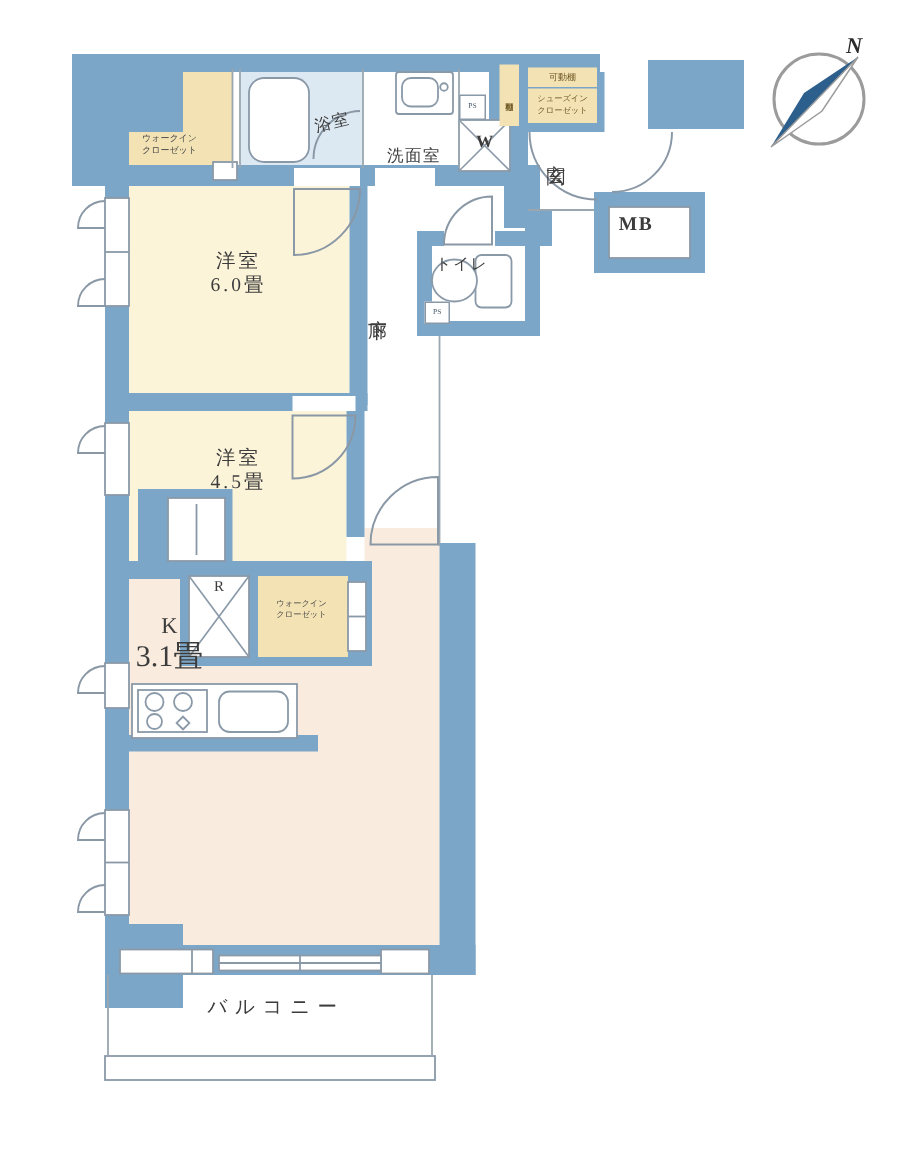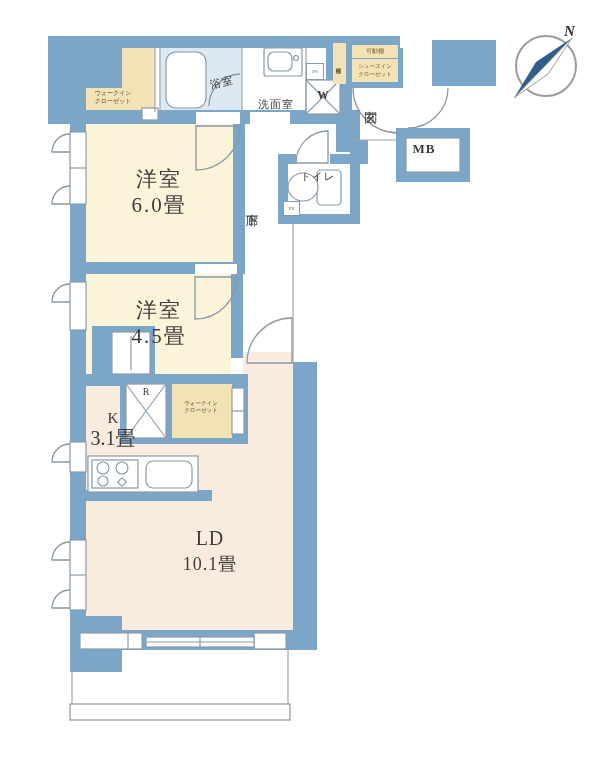--- a/index.html
+++ b/index.html
@@ -5,21 +5,21 @@
   html,body{margin:0;padding:0;background:#fff;}
   .stage{position:relative;width:605px;height:769px;background:#ffffff;overflow:hidden;
          font-family:"Liberation Serif","DejaVu Serif",serif;color:#3c3c3c;}
   .stage svg{position:absolute;left:0;top:0;}
   .lbl{position:absolute;text-align:center;line-height:1.25;white-space:pre;}
   .vert{writing-mode:vertical-rl;text-orientation:upright;}
   .tanbox{position:absolute;background:#f2e2b4;color:#6e5722;display:flex;
           align-items:center;justify-content:center;text-align:center;}
   .psbox{position:absolute;background:#fff;border:1px solid #8a99a8;color:#4a5a68;
          display:flex;align-items:center;justify-content:center;}
-  .room-title{font-size:21px;letter-spacing:2px;}
+  .room-title{font-size:13px;letter-spacing:2px;}
   .ld-title{font-size:20px;letter-spacing:1px;}
   .ld-title .sz{font-size:18px;}
   .k-title{font-size:15px;line-height:1.15;}
   .small-jp{font-size:11px;letter-spacing:1px;}
   .tiny2{font-size:5.5px;line-height:1.3;letter-spacing:0;}
   .north{font-size:15px;font-weight:bold;font-style:italic;color:#2b2b2b;}
 </style>
 </head>
 <body>
 
@@ -158,28 +158,28 @@
     <polygon points="514,98 572,38 548,74" fill="#ffffff" stroke="#9b9b9b" stroke-width="1"></polygon>
   </g>
 </svg>
 
 <div class="lbl room-title" style="left:100px;top:166px;width:118px;"><span>洋室</span><br><span>6.0畳</span></div>
 
 <div class="lbl room-title" style="left:100px;top:297px;width:118px;"><span>洋室</span><br><span>4.5畳</span></div>
 
 <div class="lbl k-title" style="left:80px;top:410px;width:66px;"><span>K</span><br><span style="font-size:20px;">3.1畳</span></div>
 
-<div class="lbl ld-title" style="left:148px;top:526px;width:124px;"><span>LD</span><br><span class="sz">10.1畳</span></div>
-
+
+<div class="lbl" style="left:104px;top:663px;width:160px;font-size:13px;letter-spacing:5px;">バルコニー</div>
 
 <div class="lbl vert" style="left:362px;top:100px;font-size:12.5px;letter-spacing:2px;">玄関</div>
 
 <div class="lbl vert" style="left:243px;top:203px;font-size:12.5px;letter-spacing:3px;">廊下</div>
 
-<div class="lbl" style="left:290px;top:170px;width:56px;font-size:10.5px;letter-spacing:1px;">トイレ</div>
+<div class="lbl" style="left:280px;top:170px;width:56px;font-size:10.5px;letter-spacing:1px;">トイレ</div>
 
 <div class="lbl small-jp" style="left:246px;top:98px;width:60px;">洗面室</div>
 
 <div class="lbl small-jp" style="left:200px;top:76px;width:44px;transform:rotate(-14deg);">浴室</div>
 
 <div class="lbl" style="left:309px;top:88px;width:28px;font-size:11.5px;font-weight:bold;">W</div>
 
 <div class="lbl" style="left:126px;top:386px;width:40px;font-size:10px;">R</div>
 
 <div class="lbl" style="left:406px;top:141px;width:36px;font-size:13px;font-weight:bold;letter-spacing:1px;">MB</div>

